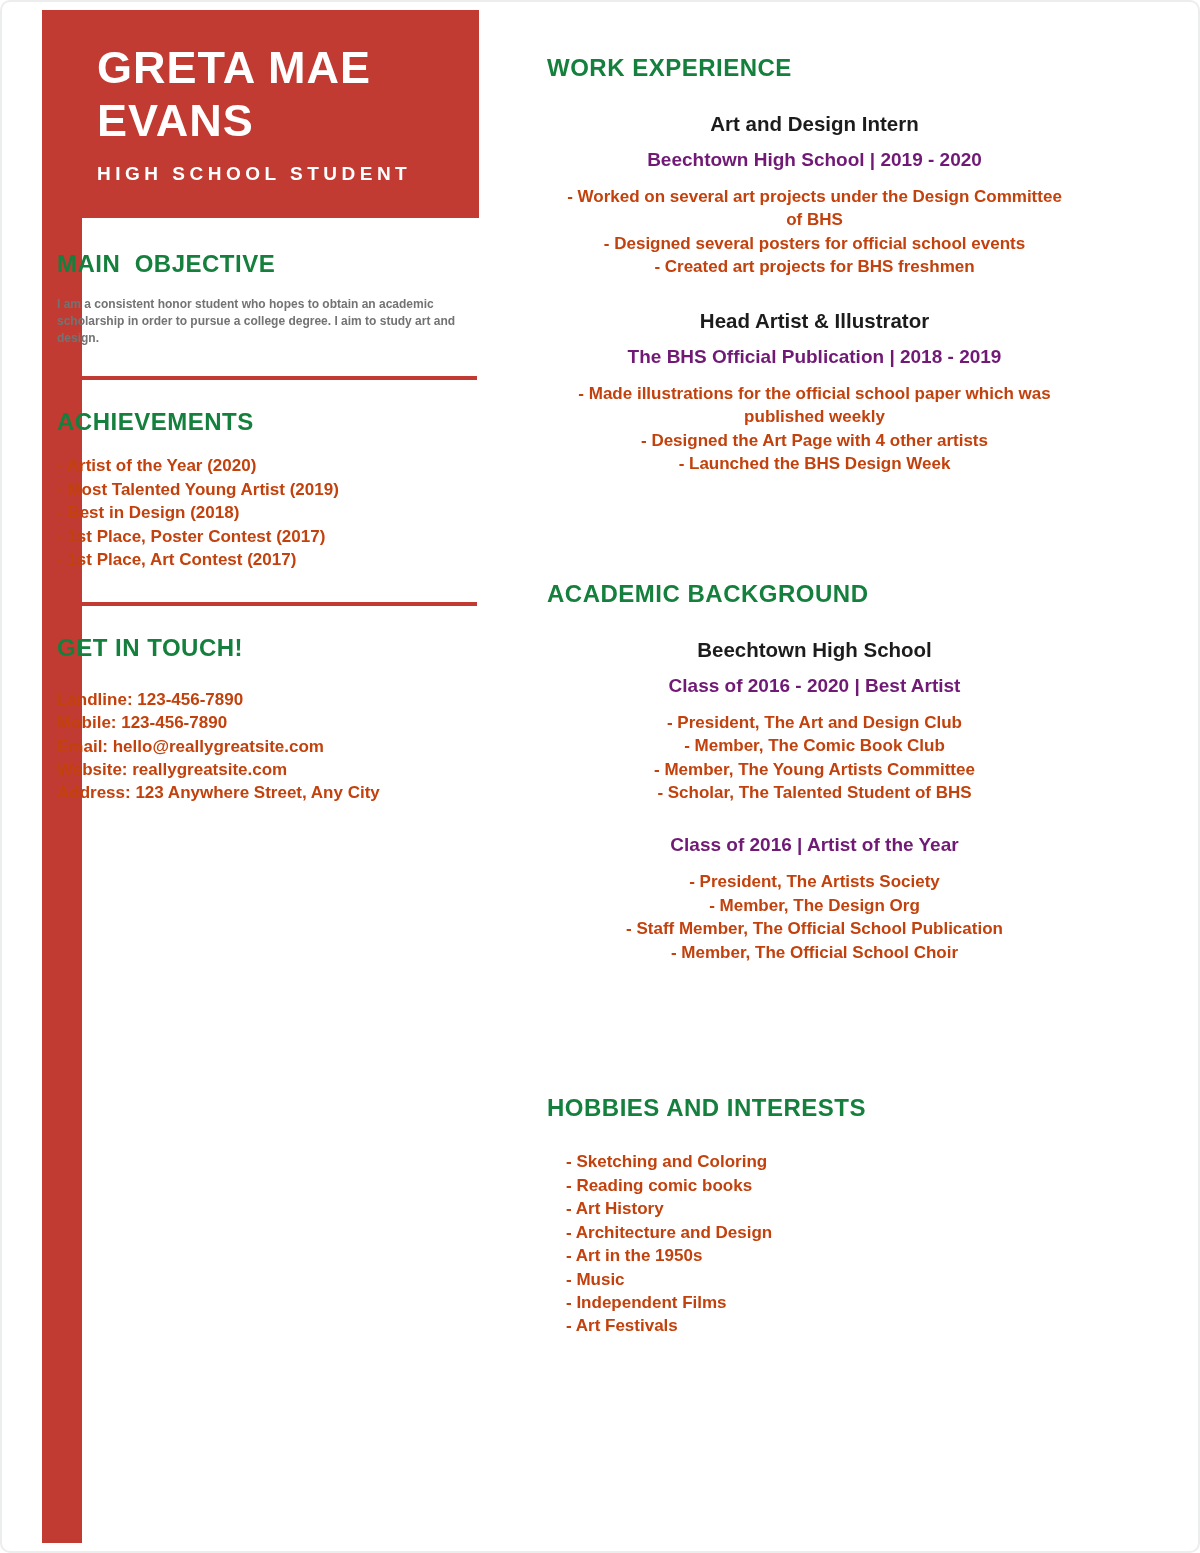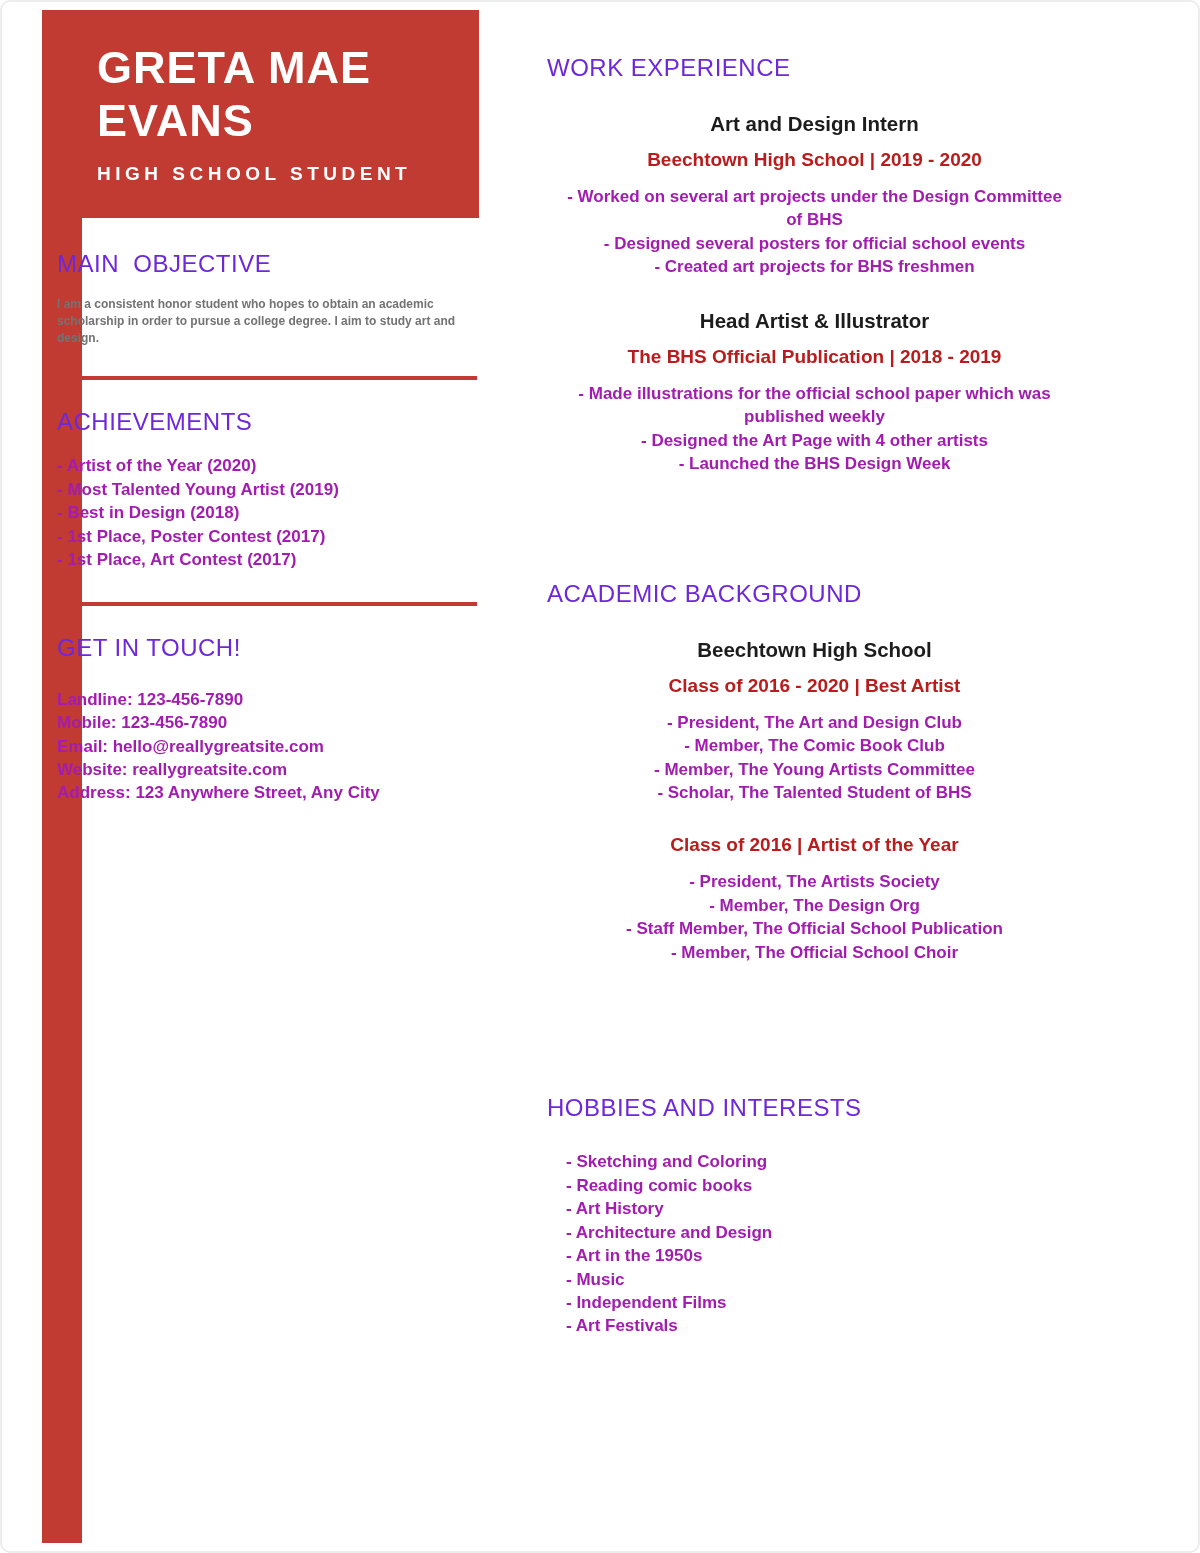--- a/index.html
+++ b/index.html
@@ -62,22 +62,22 @@
   .right-col {
     position: absolute;
     left: 545px;
     top: 52px;
     width: 535px;
   }
 
   .section-title {
     margin: 0;
     font-size: 24px;
-    font-weight: 400;
-    color: #6d28d9;
+    font-weight: 700;
+    color: #15803d;
     letter-spacing: 0.5px;
     white-space: pre-wrap;
   }
 
   .body-text {
     margin: 18px 0 0 0;
     font-size: 12px;
     font-weight: 700;
     color: #737373;
     line-height: 1.4;
@@ -88,39 +88,39 @@
     background: #c23b32;
     margin: 30px 0 28px 0;
   }
 
   .list { margin-top: 18px; }
   .contact-list { margin-top: 26px; }
 
   .bullet {
     font-size: 17px;
     font-weight: 700;
-    color: #a21caf;
+    color: #c2410c;
     line-height: 1.38;
     white-space: pre-line;
   }
 
   
   .entry { margin-top: 30px; text-align: center; }
   .entry + .entry { }
   .entry-role {
     margin: 0 0 13px 0;
     font-size: 20.5px;
     font-weight: 700;
     color: #1c1c1c;
   }
   .entry-meta {
     margin: 0 0 14px 0;
     font-size: 19px;
     font-weight: 700;
-    color: #b91c1c;
+    color: #701a75;
   }
 
   .section-academic { margin-top: 104px; }
   .section-hobbies  { margin-top: 130px; }
   .section-hobbies .list { margin-top: 28px; margin-left: 19px; }
 </style>
 </head>
 <body>
 
 <div class="page">

